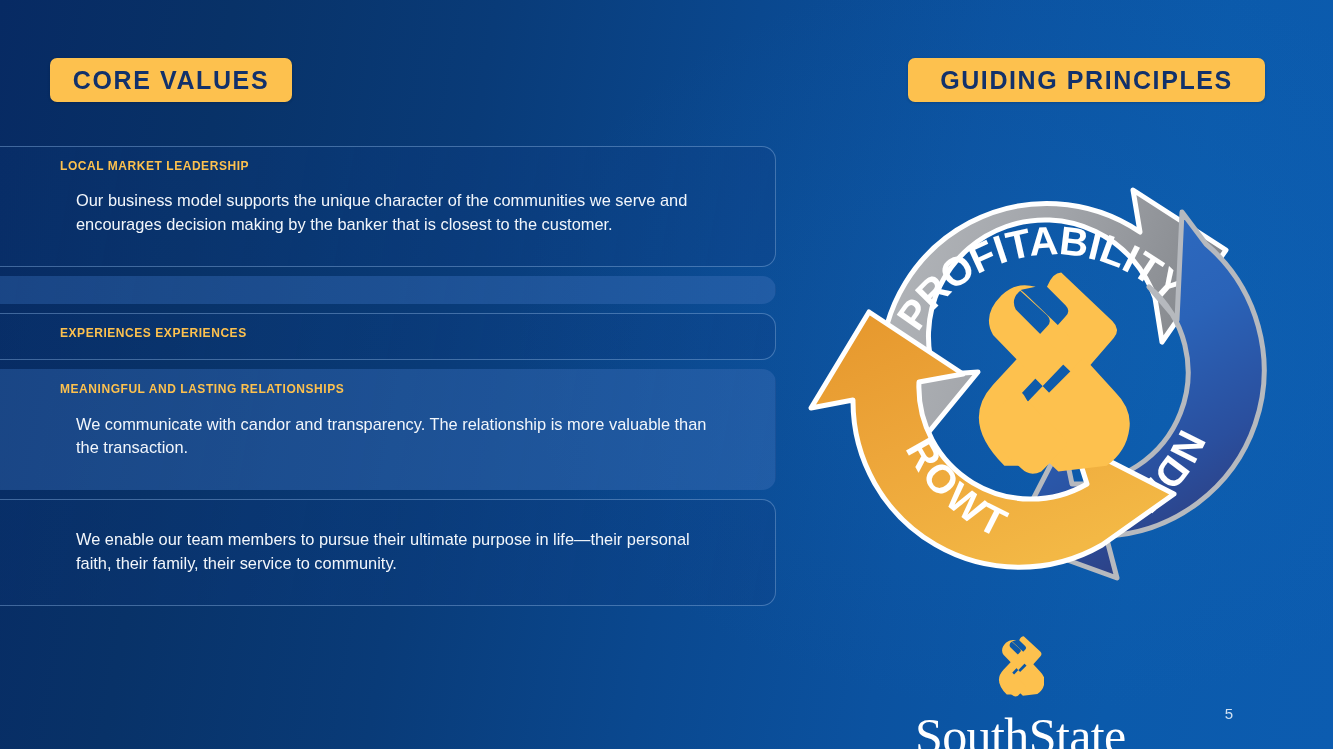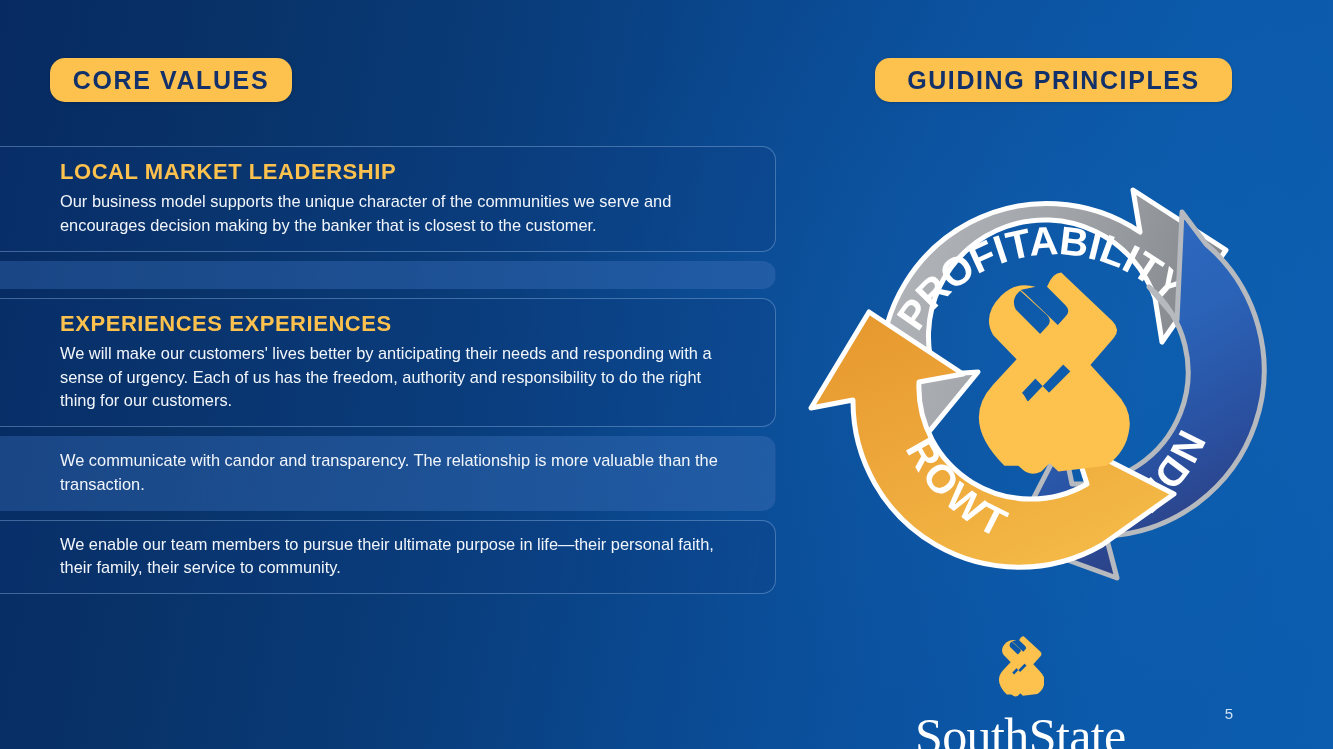--- a/index.html
+++ b/index.html
@@ -33,37 +33,37 @@
     background: radial-gradient(ellipse 55% 70% at 78% 45%,
         rgba(25,110,190,0.24) 0%,
         rgba(25,110,190,0.08) 45%,
         rgba(0,0,0,0) 72%);
   }
 
   
   .pill {
     position: absolute;
     background: #FDC14E;
-    border-radius: 15px;
+    border-radius: 7px;
     display: flex;
     align-items: center;
     justify-content: center;
     box-shadow: 0 1px 3px rgba(0,0,0,0.18);
     z-index: 6;
   }
   .pill span {
     color: #12316b;
     font-weight: bold;
     letter-spacing: 1.6px;
     font-size: 25px;
     line-height: 1;
     white-space: nowrap;
   }
   #pill-core   { left: 50px;  top: 58px;  width: 242px; height: 44px; }
-  #pill-guide  { left: 875px; top: 58px;  width: 357px; height: 44px; text-align: right; }
+  #pill-guide  { left: 908px; top: 58px;  width: 357px; height: 44px; text-align: right; }
 
   
   .values {
     position: absolute;
     left: -40px;
     top: 146px;
     width: 816px;
     z-index: 4;
   }
   .value-card {
@@ -79,30 +79,30 @@
     border-left: none;
   }
   .value-card.filled {
     background: linear-gradient(100deg, rgba(36,84,152,0.62) 0%, rgba(42,98,171,0.70) 100%);
     border: 1px solid rgba(255,255,255,0.0);
     border-left: none;
   }
   .value-title {
     color: #FDC14E;
     font-weight: bold;
-    font-size: 22px;
+    font-size: 12px;
     letter-spacing: 0.55px;
     margin: 0 0 5px 0;
     line-height: 1.2;
   }
   .value-desc {
     color: #f2f6fb;
     font-size: 16.4px;
     line-height: 1.42;
-    margin: 0;
+    margin: 16px;
     max-width: 660px;
     font-weight: 300;
   }
 
   
   .diagram {
     position: absolute;
     left: 806px;
     top: 132px;
     width: 482px;
@@ -159,24 +159,24 @@
     <div class="value-card outline">
       <p class="value-title">LOCAL MARKET LEADERSHIP</p>
       <p class="value-desc">Our business model supports the unique character of the communities we serve and encourages decision making by the banker that is closest to the customer.</p>
     </div>
 
     <div class="value-card filled">
     </div>
 
     <div class="value-card outline">
       <p class="value-title">EXPERIENCES EXPERIENCES</p>
-      <p class="value-desc">We will make our customers' lives better by anticipating their needs and responding with a sense of urgency. Each of us has the freedom, authority and responsibility to do the right thing for our customers.</p>
     </div>
 
     <div class="value-card filled">
+      <p class="value-title">MEANINGFUL AND LASTING RELATIONSHIPS</p>
       <p class="value-desc">We communicate with candor and transparency. The relationship is more valuable than the transaction.</p>
     </div>
 
     <div class="value-card outline">
       <p class="value-desc">We enable our team members to pursue their ultimate purpose in life—their personal faith, their family, their service to community.</p>
     </div>
 
   </div>
 
   <div class="diagram">

